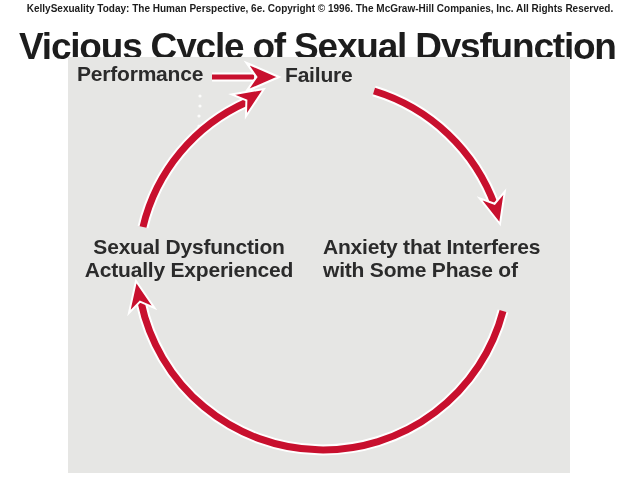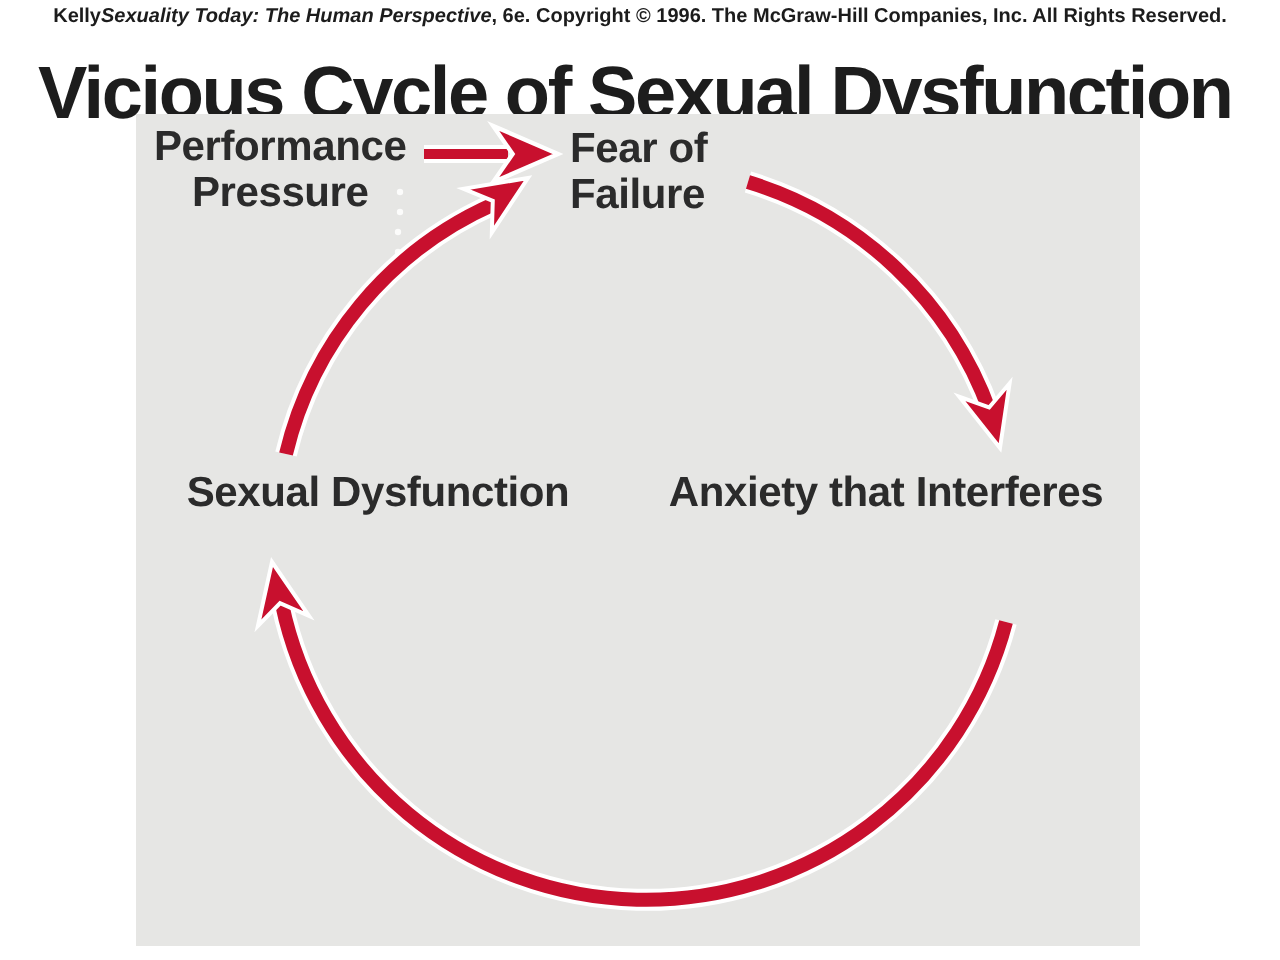--- a/index.html
+++ b/index.html
@@ -4,40 +4,40 @@
 <style>
   html,body{margin:0;padding:0;background:#ffffff;}
   .page{
     position:relative;width:640px;height:480px;background:#ffffff;
     font-family:"Liberation Sans","DejaVu Sans",sans-serif;overflow:hidden;
   }
   .credit{
     position:absolute;top:3px;left:0;width:640px;text-align:center;
     font-size:10px;font-weight:bold;color:#1c1c1c;letter-spacing:0;
   }
-  .credit .book{font-style:italic;margin-left:0;text-align:center;}
+  .credit .book{margin-left:0;text-align:center;}
   .title{
     position:absolute;top:15px;left:7px;margin:12px;
     font-size:37px;line-height:40px;font-weight:bold;color:#1d1d1d;
     letter-spacing:-1.2px;white-space:nowrap;
   }
   .panel{
     position:absolute;left:68px;top:57px;width:502px;height:416px;
     background:#e6e6e4;
   }
   .arrow-layer{position:absolute;left:0;top:0;width:640px;height:480px;pointer-events:none;}
   .node{
     position:absolute;font-weight:bold;color:#2b2b2b;
     font-size:21px;line-height:23px;letter-spacing:-0.2px;
   }
   .node div{white-space:nowrap;}
   .node-performance{left:77px;top:62px;text-align:center;}
   .node-fear{left:285px;top:63px;text-align:left;}
   .node-dysfunction{left:58px;top:235px;width:262px;text-align:center;}
-  .node-anxiety{left:323px;top:235px;width:240px;text-align:center;}
+  .node-anxiety{left:323px;top:235px;width:240px;}
   .arc-casing{fill:none;stroke:#ffffff;stroke-width:11;}
   .arc-red{fill:none;stroke:#c8102e;stroke-width:7;}
   .shaft-casing{fill:none;stroke:#ffffff;stroke-width:9;}
   .shaft-red{fill:none;stroke:#c8102e;stroke-width:5;}
   .dart{fill:#c8102e;stroke:#ffffff;stroke-width:2;stroke-linejoin:miter;}
   .dot{fill:rgba(255,255,255,0.85);}
 </style>
 </head>
 <body>
 
@@ -78,29 +78,29 @@
 
     <g>
       <path class="arc-casing" d="M 143 227 A 183 183 0 0 1 247 102"></path>
       <path class="arc-red" d="M 143 227 A 183 183 0 0 1 247 102"></path>
       <path class="dart" d="M0,0 L-30,13 L-21,0 L-30,-13 Z" transform="translate(264,89) rotate(-33)"></path>
     </g>
   </svg>
 
   <div class="node node-performance">
     <div>Performance</div>
-    <div>Pressure</div>
   </div>
 
   <div class="node node-fear">
-    <div>Fear of</div>
     <div>Failure</div>
   </div>
 
   <div class="node node-anxiety">
     <div>Anxiety that Interferes</div>
+    <div>with Some Phase of</div>
   </div>
 
   <div class="node node-dysfunction">
     <div>Sexual Dysfunction</div>
+    <div>Actually Experienced</div>
   </div>
 
 </div>
 
 </body></html>

